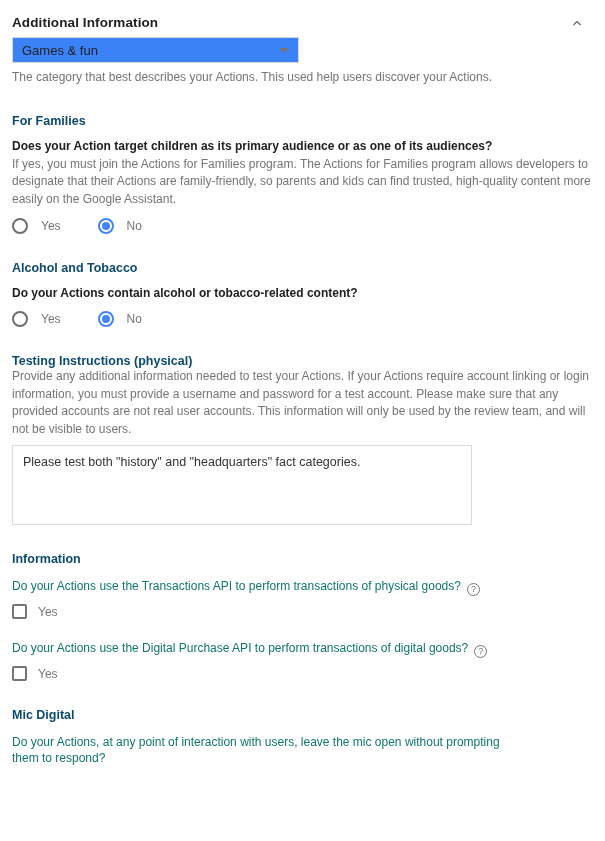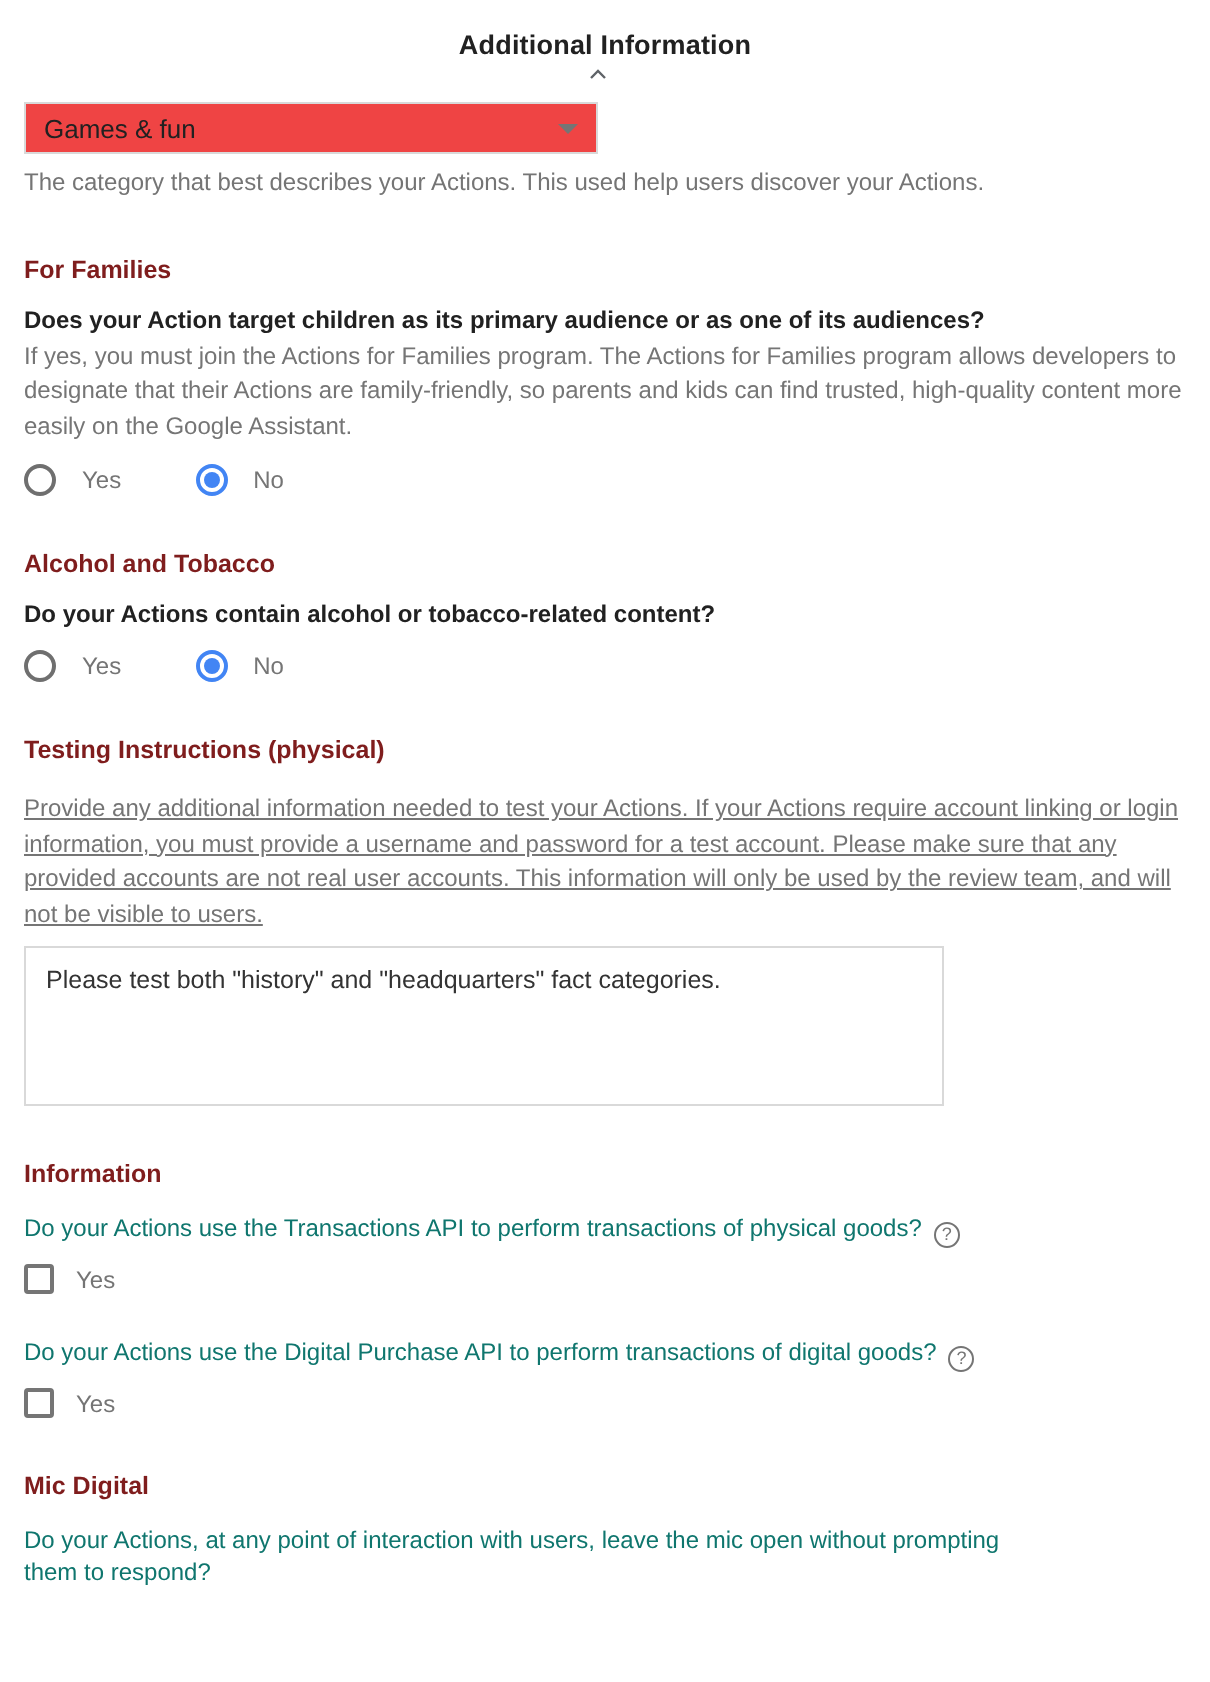--- a/index.html
+++ b/index.html
@@ -5,37 +5,37 @@
   html,body{margin:0;padding:0;background:#fff;}
   body{
     width:605px;height:841px;
     font-family:"Liberation Sans","DejaVu Sans",sans-serif;
     color:#212121;
     overflow:hidden;
   }
   .page{padding:15px 12px 0 12px;box-sizing:border-box;}
 
   
-  .hdr{display:flex;justify-content:space-between;align-items:center;flex-direction:column;}
+  .hdr{display:flex;justify-content:space-between;align-items:flex-end;}
   .hdr h1{margin:0;font-size:13.5px;font-weight:bold;color:#212121;letter-spacing:.1px;}
   .collapse-btn{background:none;border:none;padding:2px;cursor:pointer;margin-right:8px;}
   .collapse-btn svg{display:block;}
 
   
-  .sec-title{font-size:12.5px;font-weight:bold;color:#7f1d1d;margin:0;}
+  .sec-title{font-size:12.5px;font-weight:bold;color:#0c4a6e;margin:0;}
   .question{font-size:12px;font-weight:bold;color:#212121;margin:0;line-height:16px;}
   .question-gray{font-size:12px;color:#0f766e;margin:0;line-height:16px;}
   .helper{font-size:12px;color:#757575;margin:0;line-height:17.5px;max-width:583px;}
 
   
   .lbl{font-size:12.5px;font-weight:bold;color:#212121;margin-top:27px;}
   .select{
     margin-top:7px;width:287px;height:26px;box-sizing:border-box;
     border:1px solid #d9d9d9;display:flex;align-items:center;
-    justify-content:space-between;padding:0 9px 0 9px;cursor:pointer;background:#ef4444;
+    justify-content:space-between;padding:0 9px 0 9px;cursor:pointer;background:#3b82f6;
   }
   .select .sel-val{font-size:13px;color:#212121;}
   .dd-arrow{width:0;height:0;border-left:5px solid transparent;border-right:5px solid transparent;border-top:5px solid #757575;}
   .cat-helper{margin-top:6px;}
 
   
   .section{margin-top:27px;}
   .section .question{margin-top:10px;}
   .section .helper{margin-top:2px;}
 
@@ -121,21 +121,21 @@
       </label>
       <label class="radio-opt">
         <span class="radio selected"></span>
         <span class="opt-label">No</span>
       </label>
     </div>
   </div>
 
   <div class="section">
     <h2 class="sec-title">Testing Instructions (physical)</h2>
-    <p class="helper" style="margin-top:14px;text-decoration:underline;">Provide any additional information needed to test your Actions. If your Actions require account linking or login information, you must provide a username and password for a test account. Please make sure that any provided accounts are not real user accounts. This information will only be used by the review team, and will not be visible to users.</p>
+    <p class="helper" style="margin-top:0;">Provide any additional information needed to test your Actions. If your Actions require account linking or login information, you must provide a username and password for a test account. Please make sure that any provided accounts are not real user accounts. This information will only be used by the review team, and will not be visible to users.</p>
     <textarea class="instructions-box" spellcheck="false" style="">Please test both "history" and "headquarters" fact categories.</textarea>
   </div>
 
   <div class="section">
     <h2 class="sec-title">Information</h2>
     <p class="question-gray" style="margin-top:12px;"><span>Do your Actions use the Transactions API to perform transactions of physical goods?</span><span class="help"></span></p>
     <div class="check-row">
       <span class="checkbox"></span>
       <span class="check-label">Yes</span>
     </div>

